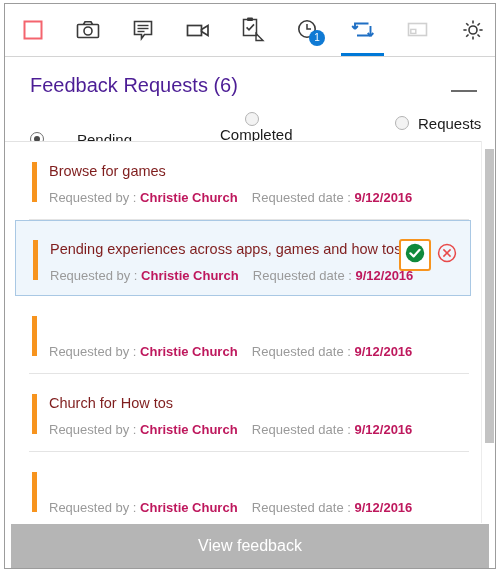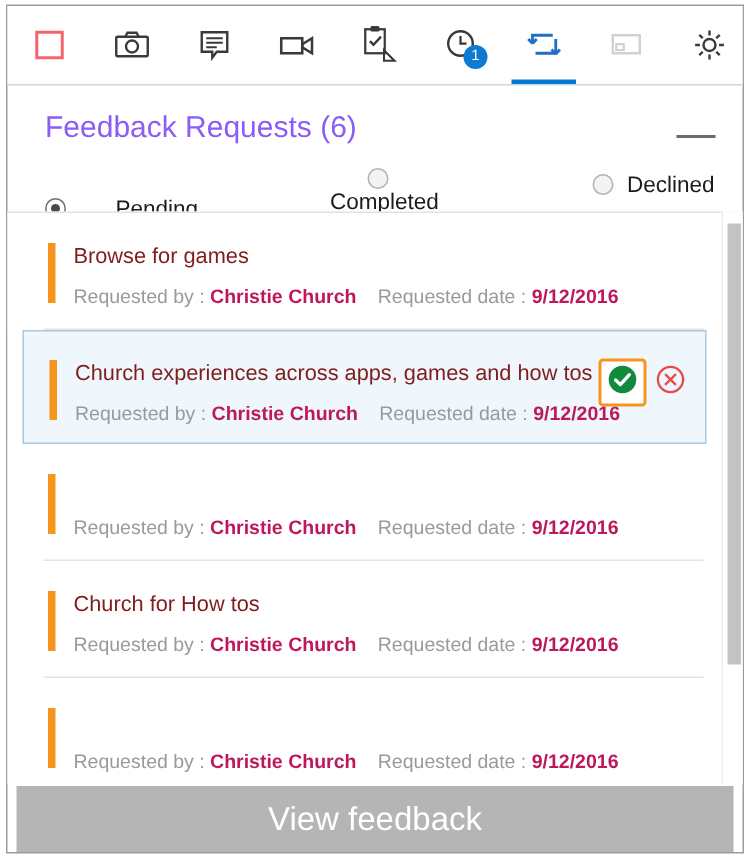--- a/index.html
+++ b/index.html
@@ -97,21 +97,21 @@
     top: 54px;
     width: 490px;
     height: 82px;
     box-sizing: border-box;
   }
   .panel-title {
     position: absolute;
     left: 25px;
     top: 16px;
     font-size: 20px;
-    color: #8b5cf6;
+    color: #4c1d95;
     font-family: "Liberation Sans", sans-serif;
     white-space: nowrap;
   }
   .minimize-btn {
     position: absolute;
     right: 18px;
     top: 24px;
     width: 26px;
     height: 16px;
   }
@@ -314,21 +314,21 @@
     width: 478px;
     height: 44px;
     background: #b5b5b5;
     display: flex;
     align-items: center;
     justify-content: center;
     box-sizing: border-box;
   }
   .footer-btn .flabel {
     color: #ffffff;
-    font-size: 22px;
+    font-size: 16px;
     font-family: "Liberation Sans", sans-serif;
   }
 </style>
 </head>
 <body>
 
 <div id="app">
   <div class="window-frame">
 
     <div class="toolbar">
@@ -451,21 +451,21 @@
       <div class="radio-item radio-pending checked">
         <span class="dot"></span>
         <span class="rlabel">Pending</span>
       </div>
       <div class="radio-item radio-completed">
         <span class="dot"></span>
         <span class="rlabel">Completed</span>
       </div>
       <div class="radio-item radio-declined">
         <span class="dot"></span>
-        <span class="rlabel">Declined</span>
+        <span class="rlabel">Requests</span>
       </div>
     </div>
 
     <div class="list-region">
       <div class="list-inner">
 
         <div class="req-row">
           <div class="row-inner">
             <span class="accent-bar"></span>
             <span class="req-title">Browse for games</span>
@@ -476,21 +476,21 @@
               <span>Requested date :</span>
               <span class="val">9/12/2016</span>
             </span>
           </div>
           <span class="divider"></span>
         </div>
 
         <div class="req-row selected">
           <div class="row-inner">
             <span class="accent-bar"></span>
-            <span class="req-title">Church experiences across apps, games and how tos</span>
+            <span class="req-title">Pending experiences across apps, games and how tos</span>
             <span class="req-meta">
               <span>Requested by :</span>
               <span class="val">Christie Church</span>
               <span class="gap"></span>
               <span>Requested date :</span>
               <span class="val">9/12/2016</span>
             </span>
             <span class="row-actions">
               <span class="accept-btn">
                 <span>

